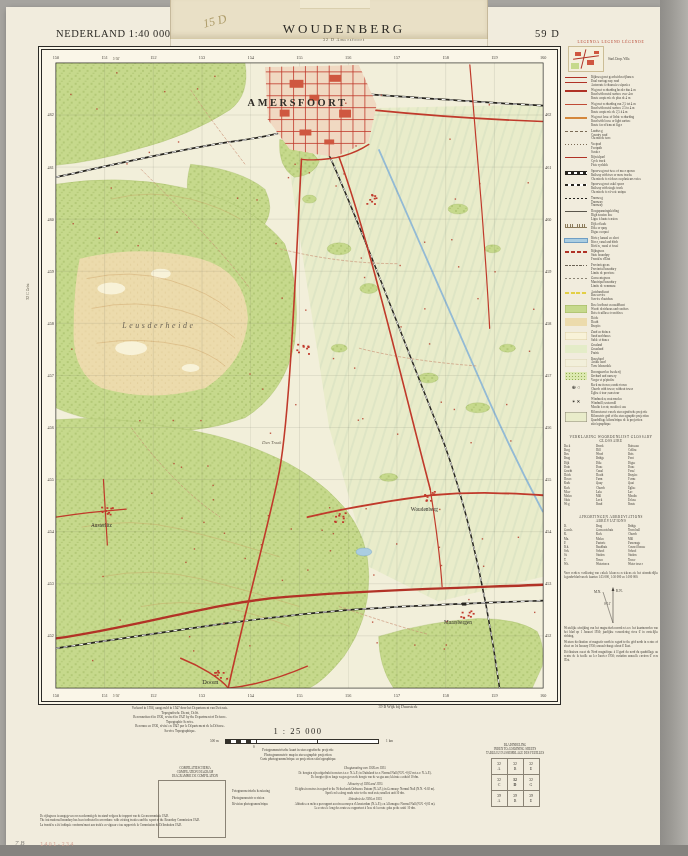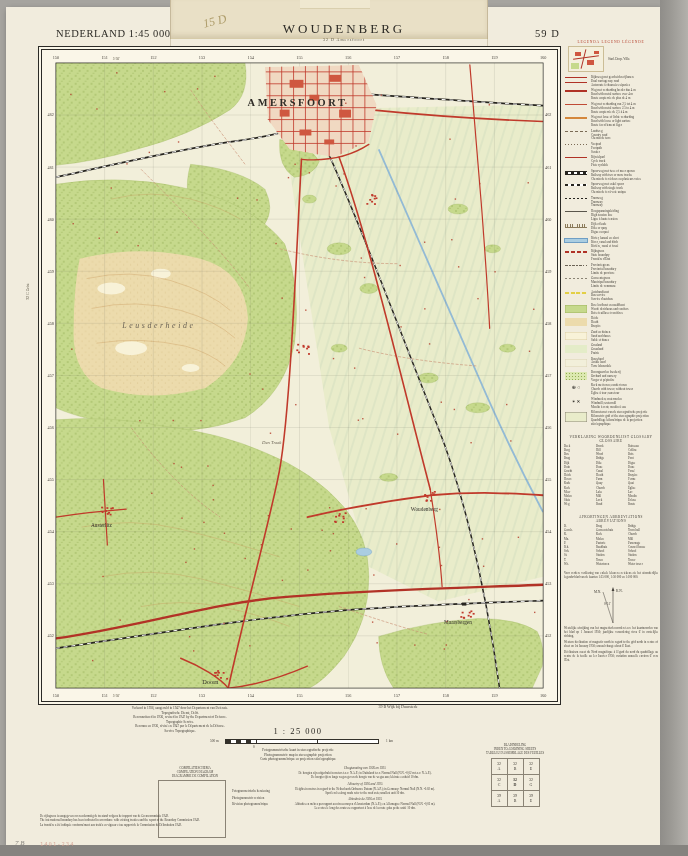--- a/index.html
+++ b/index.html
@@ -113,21 +113,21 @@
 <body>
 
 <div class="paper"></div>
 <div class="flap"></div>
 <div class="flap-tab"></div>
 <div class="fold" style="left:170px"></div>
 <div class="fold" style="left:487px"></div>
 <div class="gray-right"></div>
 <div class="gray-bottom"></div>
 
-<div class="hdr-left">NEDERLAND 1:45 000</div>
+<div class="hdr-left">NEDERLAND 1:40 000</div>
 <div class="hdr-title">WOUDENBERG</div>
 <div class="hdr-sub">32 D  Amersfoort</div>
 <div class="hdr-right">59 D</div>
 <div class="scribble">15 D</div>
 <div class="nbr-left">32 C  Zeist</div>
 
 <div class="map-frame">
  <div class="map-inner">
   <svg id="map-svg" viewBox="0 0 520 655" preserveAspectRatio="none">
     <defs>

